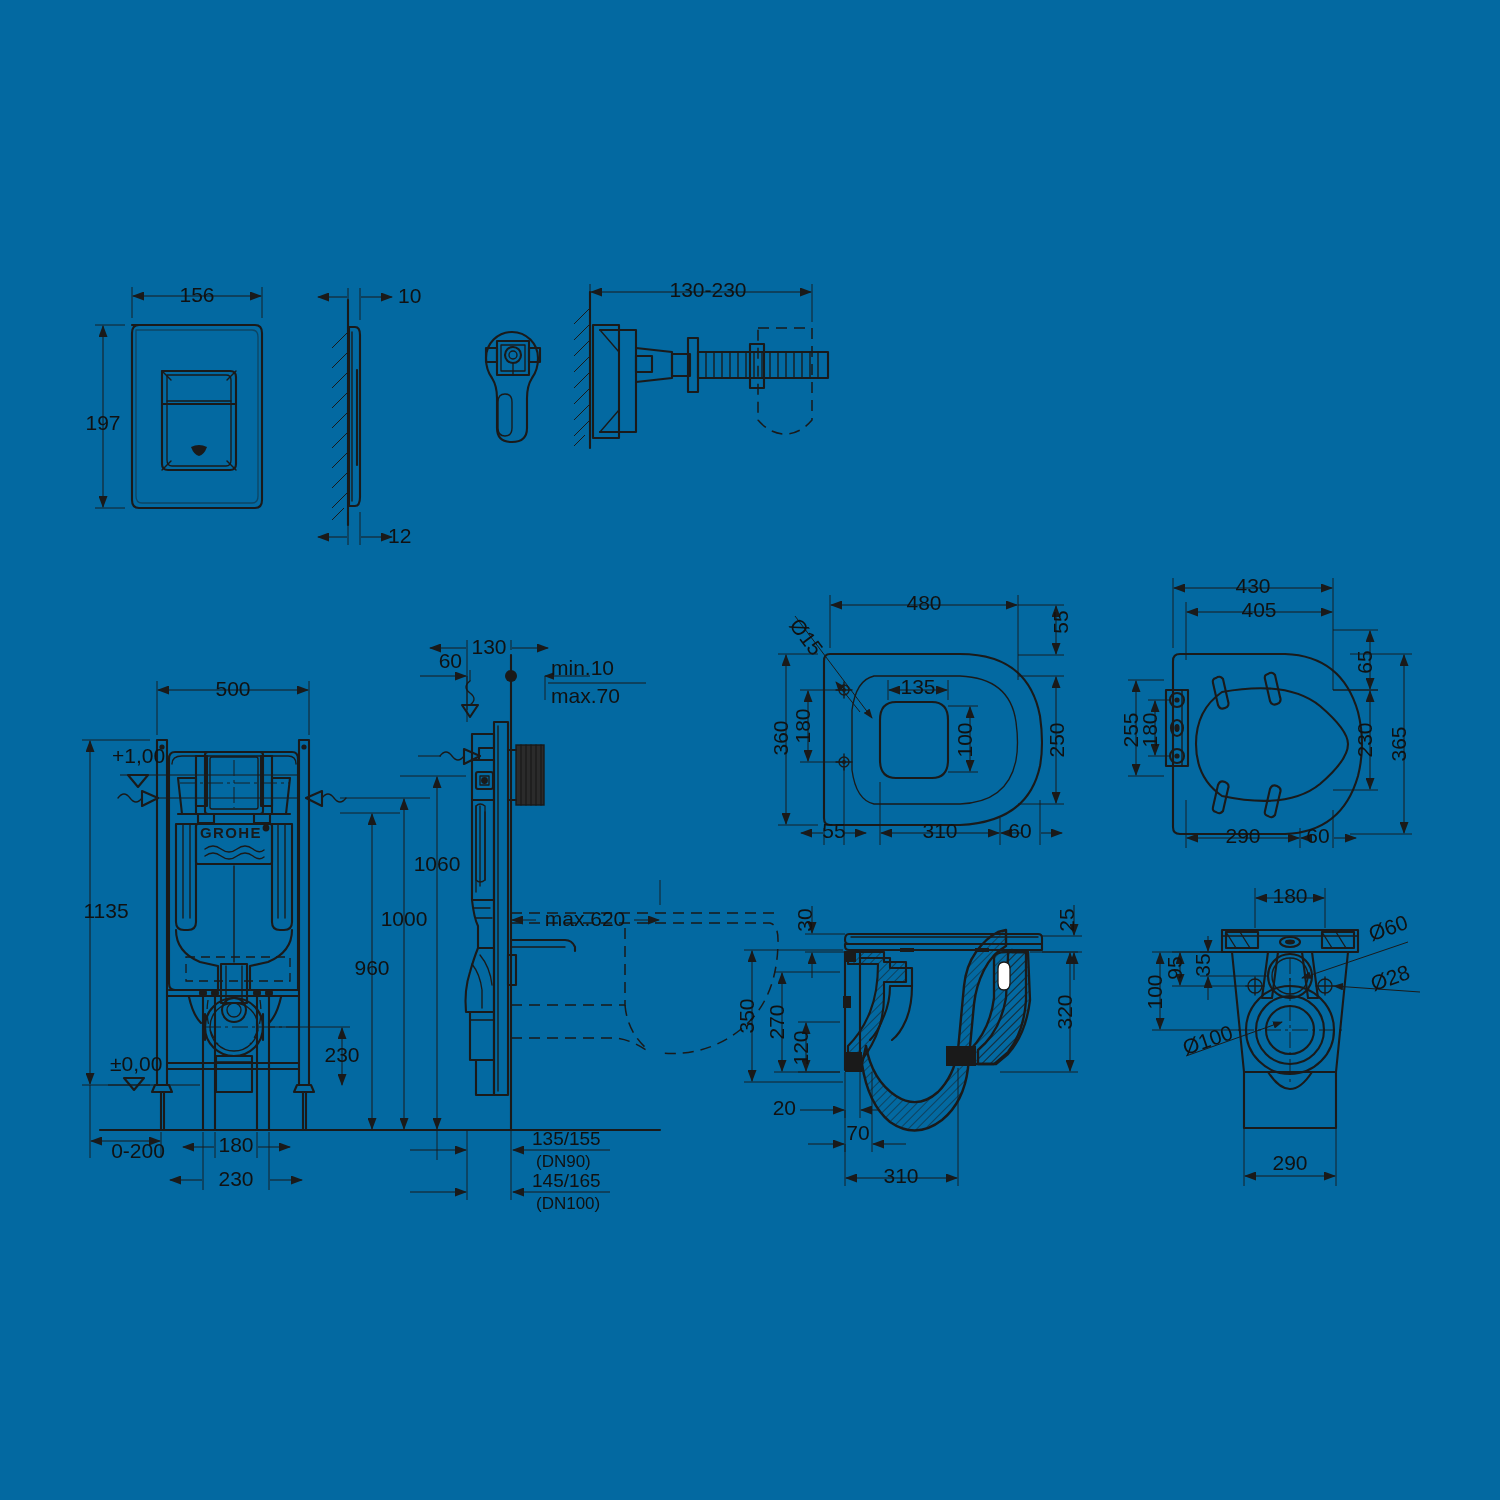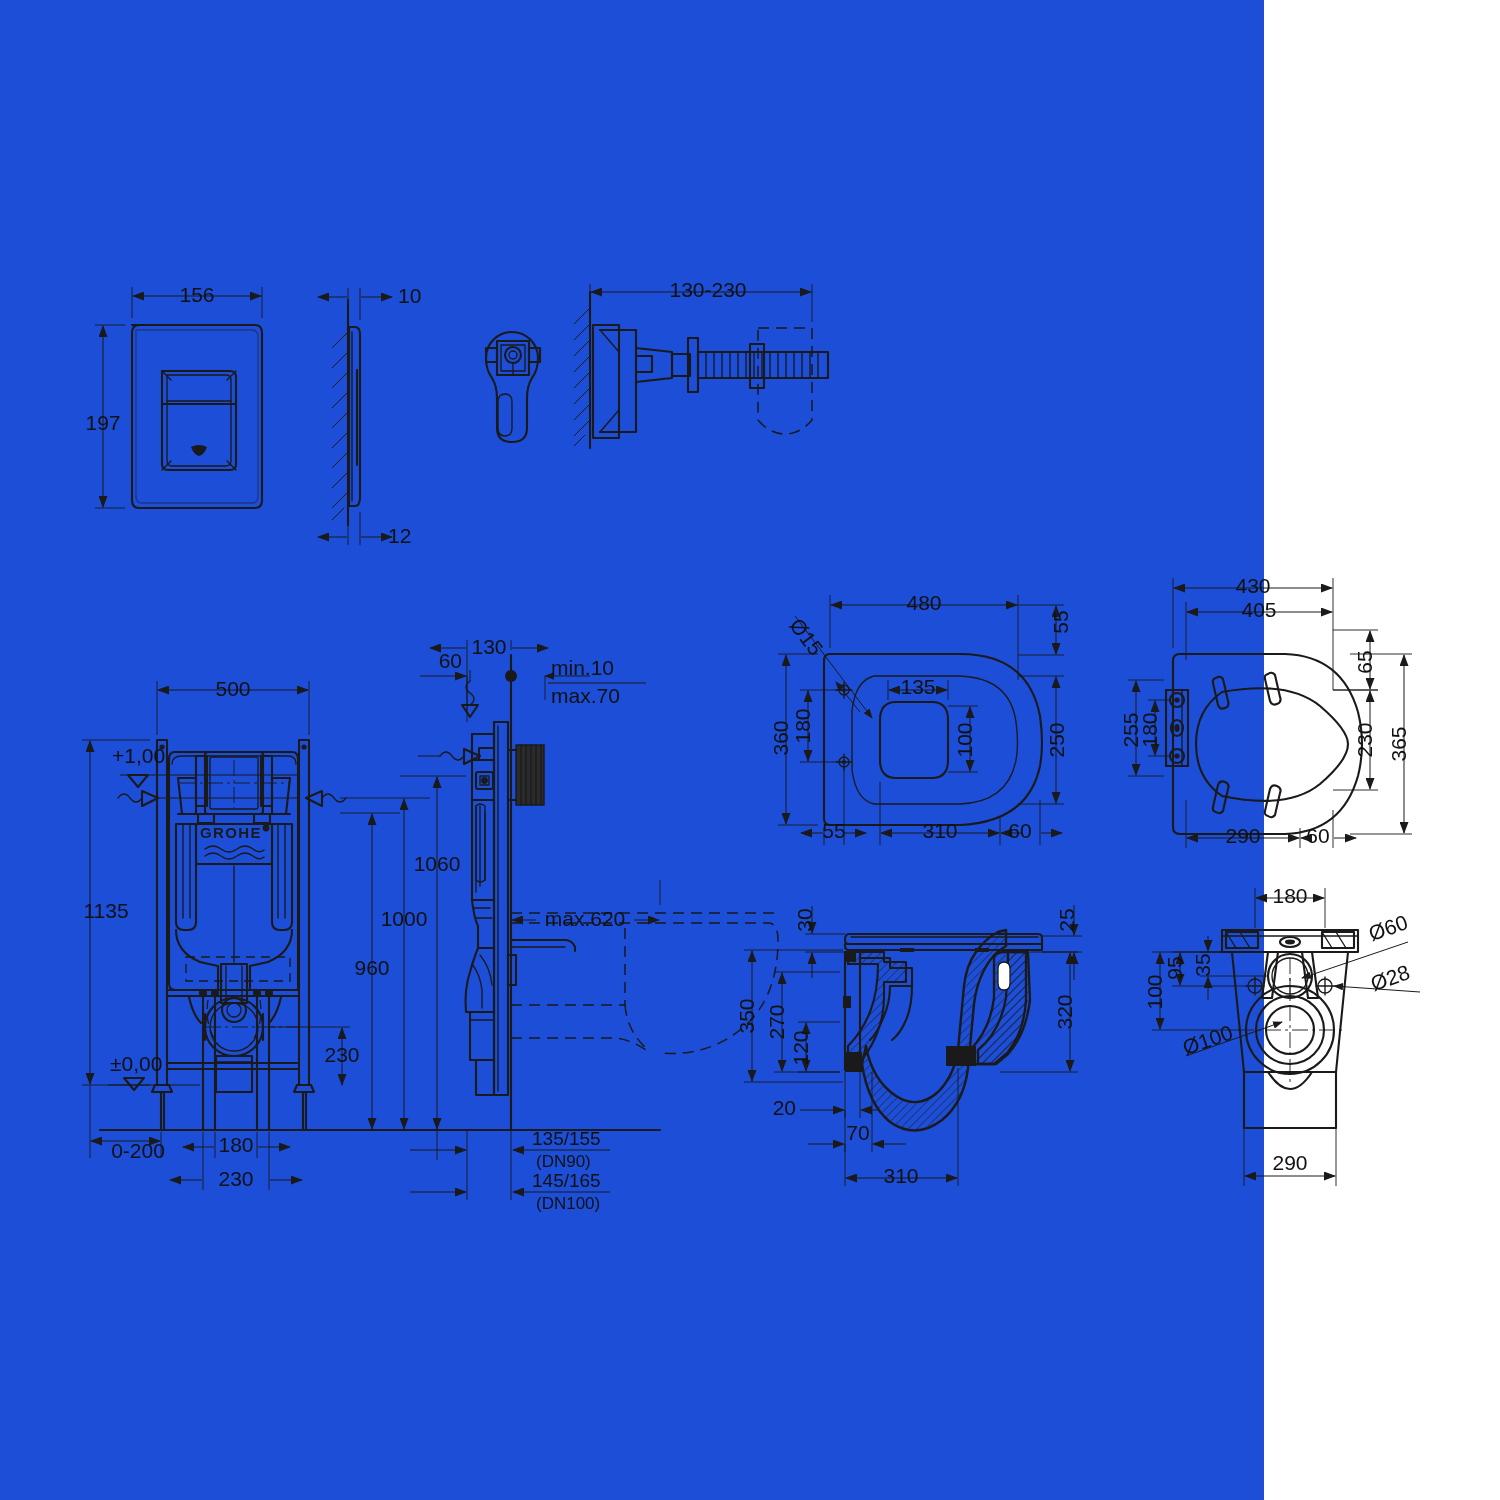--- a/index.html
+++ b/index.html
@@ -9,23 +9,23 @@
     background: #ffffff;
   }
   body {
     width: 1500px;
     height: 1500px;
     font-family: "Liberation Sans", sans-serif;
     overflow: hidden;
   }
   #sheet {
     position: relative;
-    width: 1264px;
+    width: 1500px;
     height: 1500px;
-    background: #1d4ed8;
+    background: #0369a1;
   }
   svg.dwg {
     position: absolute;
     left: 0;
     top: 0;
     width: 1500px;
     height: 1500px;
   }
   
   .obj   { fill: none; stroke: #1a1a1a; stroke-width: 2.1; stroke-linejoin: round; stroke-linecap: round; }

